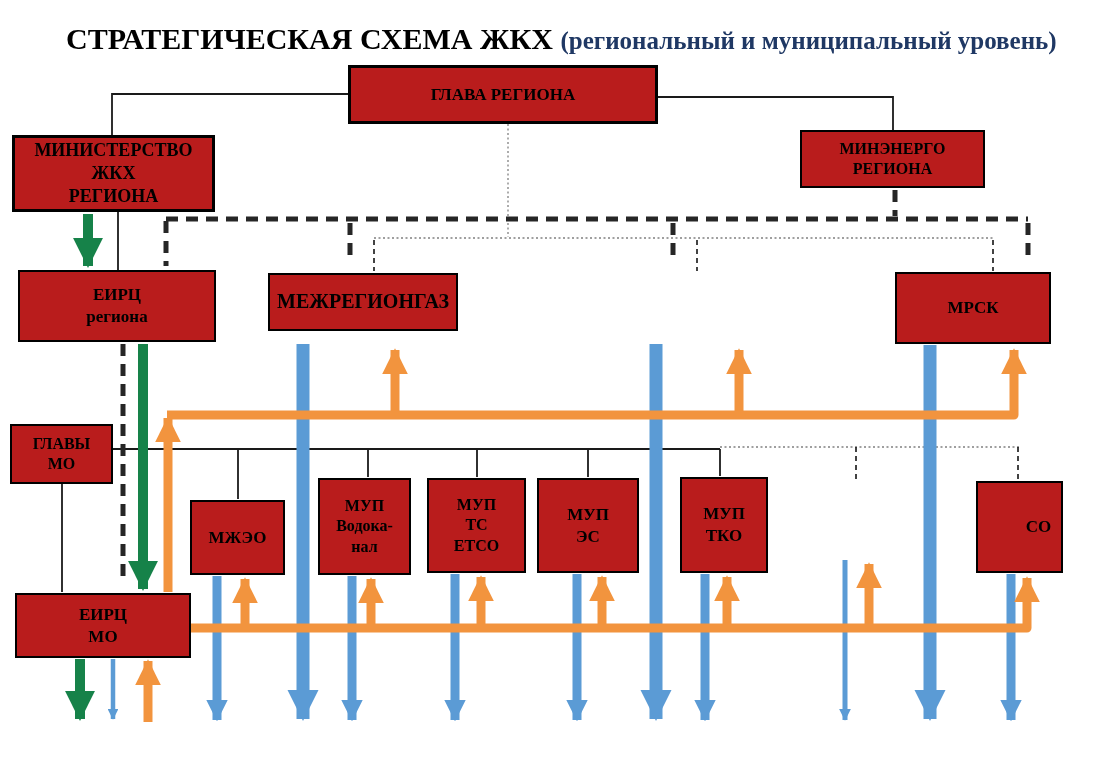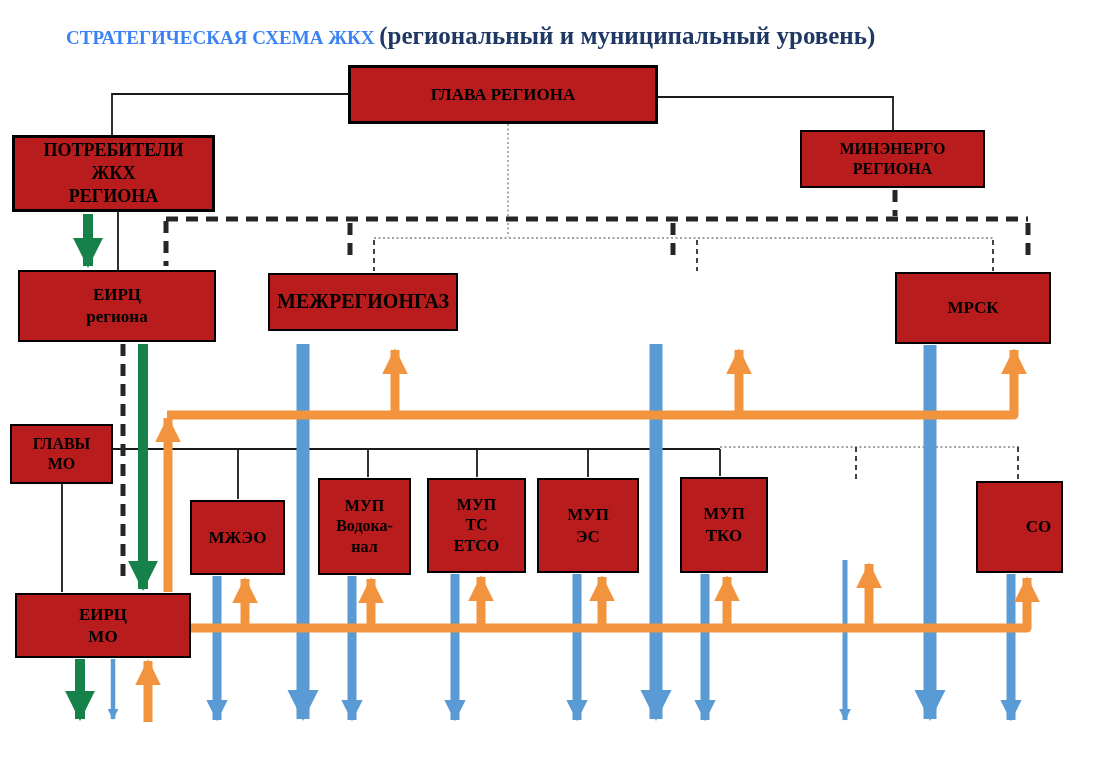--- a/index.html
+++ b/index.html
@@ -12,21 +12,21 @@
   }
   html,body{margin:0;padding:0;background:#fff;}
   #stage{
     position:relative;width:1105px;height:779px;background:#ffffff;
     font-family:"Liberation Serif","DejaVu Serif",serif;overflow:hidden;
   }
   #title{
     position:absolute;left:66px;top:22px;white-space:nowrap;z-index:3;
     font-weight:bold;
   }
-  #title .t-main{font-size:19px;color:#3b82f6;}
+  #title .t-main{font-size:30px;color:#000000;}
   #title .t-sub{font-size:25px;color:var(--title-sub);}
   svg.wires{position:absolute;left:0;top:0;z-index:1;}
   .box{
     position:absolute;box-sizing:border-box;border:2.5px solid #000;background:#b91c1c;
     display:flex;align-items:center;justify-content:center;text-align:center;
     font-weight:bold;color:#000;white-space:pre-line;line-height:1.28;z-index:2;
     font-size:17px;
   }
   #b-glava   {left:348px;top:65px; width:310px;height:59px;border-width:3px;}
   #b-min     {left:12px; top:135px;width:203px;height:77px;font-size:18px;border-width:3px;}
@@ -150,21 +150,21 @@
     </g>
 
     <g>
       <path class="ln-green" d="M88,214 V266" marker-end="url(#ah-g)"></path>
       <path class="ln-green" d="M143,344 V589" marker-end="url(#ah-g)"></path>
       <path class="ln-green" d="M80,659 V719" marker-end="url(#ah-g)"></path>
     </g>
   </svg>
 
   <div class="box" id="b-glava">ГЛАВА РЕГИОНА</div>
-  <div class="box" id="b-min">ПОТРЕБИТЕЛИ
+  <div class="box" id="b-min">МИНИСТЕРСТВО
 ЖКХ
 РЕГИОНА</div>
   <div class="box" id="b-minen">МИНЭНЕРГО
 РЕГИОНА</div>
   <div class="box" id="b-eircreg">ЕИРЦ
 региона</div>
   <div class="box" id="b-mrg">МЕЖРЕГИОНГАЗ</div>
   <div class="box" id="b-mrsk">МРСК</div>
   <div class="box" id="b-glavy">ГЛАВЫ
 МО</div>

